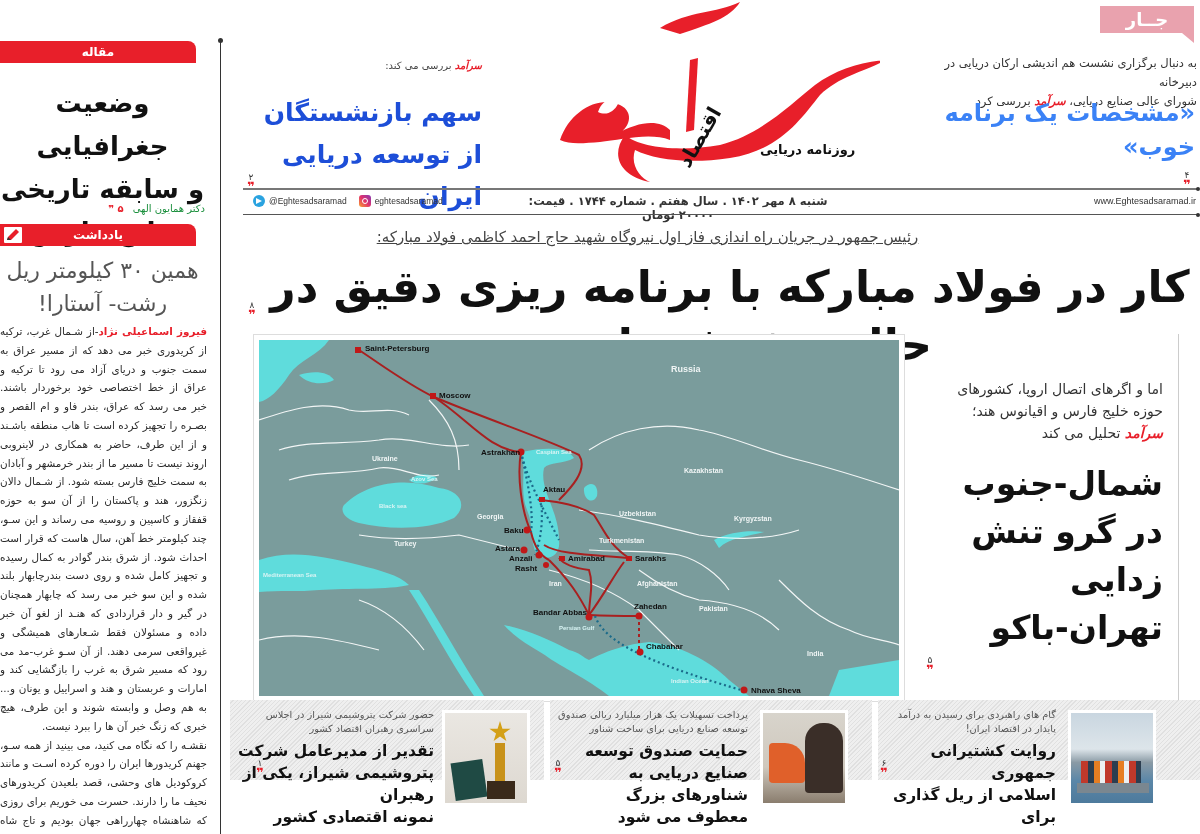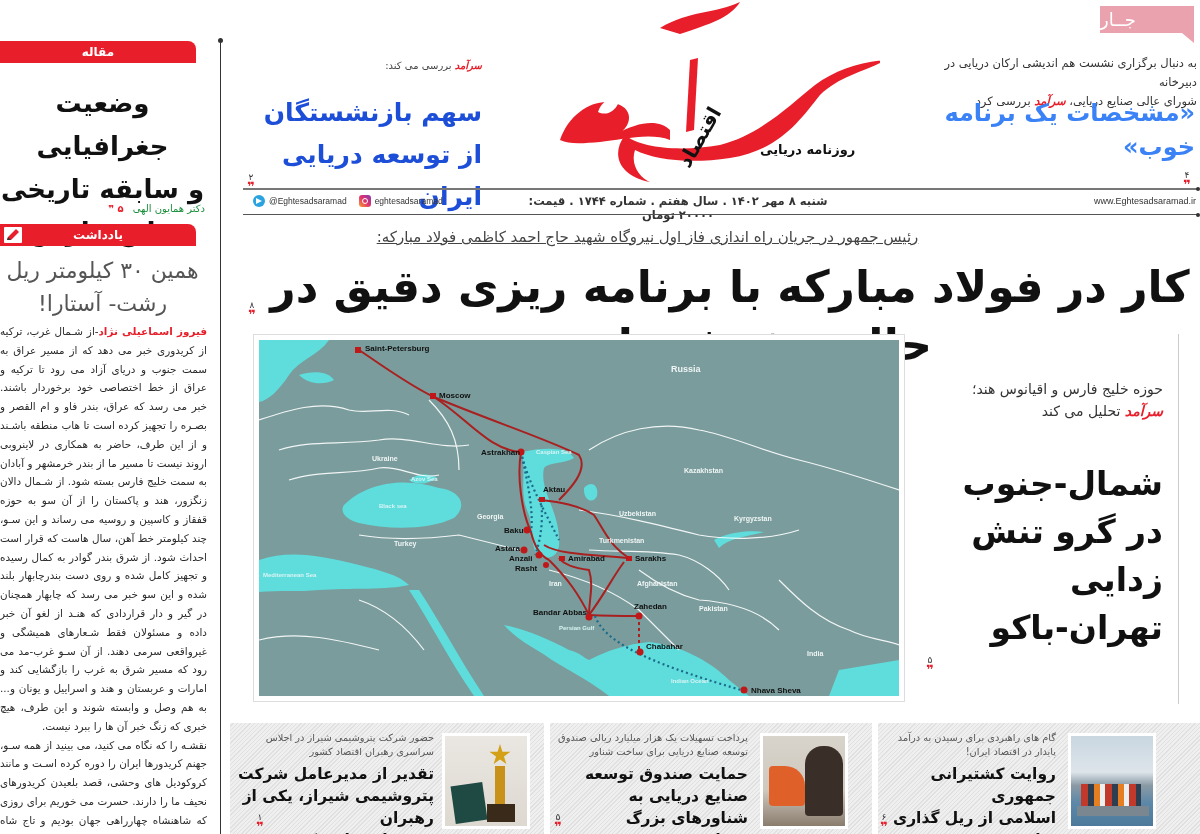--- a/index.html
+++ b/index.html
@@ -16,21 +16,21 @@
   .tab-yaddasht { top: 224px; }
   .pencil { position: absolute; left: 4px; top: 3px; width: 18px; height: 16px; }
   .article-title { position: absolute; left: 0; width: 205px; top: 82px; text-align: center; font-size: 26px; font-weight: bold; line-height: 43px; color: #111; }
   .article-author { position: absolute; left: 0; width: 205px; top: 203px; text-align: right; font-size: 10px; color: #1a8f3c; padding-right: 0; }
   .article-author .quote { color: #e81f2a; font-weight: bold; margin-right: 6px; }
   .note-title { position: absolute; left: 0; width: 205px; top: 254px; text-align: center; font-size: 22px; line-height: 33px; color: #555; }
   .note-body { position: absolute; left: 0; width: 207px; top: 322px; text-align: justify; font-size: 10.4px; line-height: 18.8px; color: #2a2a2a; }
   .note-body .author { color: #e81f2a; font-weight: bold; }
 
   
-  .jar { left: 1100px; top: 6px; width: 94px; height: 27px; background: #e9a2ae; color: #fff; font-weight: normal; font-size: 18px; text-align: left; line-height: 27px; letter-spacing: 2px; }
+  .jar { left: 1100px; top: 6px; width: 94px; height: 27px; background: #e9a2ae; color: #fff; font-weight: bold; font-size: 18px; text-align: center; line-height: 27px; letter-spacing: 2px; }
   .jar::after { content: ""; position: absolute; right: 0; bottom: -10px; border-left: 12px solid transparent; border-top: 10px solid #e9a2ae; }
 
   
   .tr-lede { left: 905px; top: 54px; width: 292px; font-size: 11.5px; line-height: 19px; color: #333; }
   .tr-head { left: 890px; top: 96px; width: 305px; text-align: right; font-size: 24px; font-weight: bold; line-height: 34px; color: #3b82f6; }
   .red-mark { color: #e81f2a; font-style: italic; font-weight: bold; }
   .pg { font-size: 9px; color: #333; text-align: center; line-height: 10px; }
   .pg .q { display: block; color: #e81f2a; font-weight: bold; font-size: 13px; line-height: 10px; }
 
   
@@ -70,21 +70,21 @@
   .country { position: absolute; font-family: "Liberation Sans", sans-serif; font-size: 7px; font-weight: bold; color: #f0f5f5; direction: ltr; white-space: nowrap; }
   .sea { position: absolute; font-family: "Liberation Sans", sans-serif; font-size: 6px; font-weight: bold; color: #d8f4f4; direction: ltr; white-space: nowrap; }
 
   
   .ms-lede { left: 915px; top: 378px; width: 248px; text-align: right; font-size: 14px; line-height: 22px; color: #333; }
   .ms-head { left: 915px; top: 460px; width: 248px; text-align: right; font-size: 33px; font-weight: bold; line-height: 48px; color: #111; }
   .ms-pg { left: 926px; top: 655px; }
   .right-vline { left: 1178px; top: 334px; width: 1px; height: 370px; background: #ccc; }
 
   
-  .teaser { position: absolute; top: 723px; height: 111px; background: repeating-linear-gradient(135deg, #efefef 0 2px, #e0e0e0 2px 3px); }
+  .teaser { position: absolute; top: 700px; height: 80px; background: repeating-linear-gradient(135deg, #efefef 0 2px, #e0e0e0 2px 3px); }
   .teaser .photo { position: absolute; top: 10px; width: 88px; height: 96px; border: 3px solid #fff; }
   .teaser .t-lede { position: absolute; top: 8px; text-align: right; font-size: 9.8px; line-height: 14px; color: #555; }
   .teaser .t-head { position: absolute; top: 40px; text-align: right; font-size: 15.5px; font-weight: bold; line-height: 22px; color: #111; }
   .teaser .t-pg { position: absolute; bottom: 2px; }
   .tz1 { left: 878px; width: 322px; }
   .tz2 { left: 550px; width: 322px; }
   .tz3 { left: 230px; width: 314px; }
 </style>
 </head>
 <body>
@@ -287,20 +287,21 @@
     <span class="sea" style="left:120px; top:163px;">Black sea</span>
     <span class="sea" style="left:152px; top:136px;">Azov Sea</span>
     <span class="sea" style="left:277px; top:109px;">Caspian Sea</span>
     <span class="sea" style="left:4px; top:232px;">Mediterranean Sea</span>
     <span class="sea" style="left:300px; top:285px;">Persian Gulf</span>
     <span class="sea" style="left:412px; top:338px;">Indian Ocean</span>
   </div>
 </div>
 
 <div class="abs ms-lede">
+  <div>اما و اگرهای اتصال اروپا، کشورهای</div>
   <div>حوزه خلیج فارس و اقیانوس هند؛</div>
   <div><span class="red-mark">سرآمد</span> <span>تحلیل می کند</span></div>
 </div>
 <div class="abs ms-head">
   <div>شمال-جنوب</div>
   <div>در گرو تنش زدایی</div>
   <div>تهران-باکو</div>
 </div>
 <div class="abs pg ms-pg">
   <span>۵</span><span class="q">❞</span>

